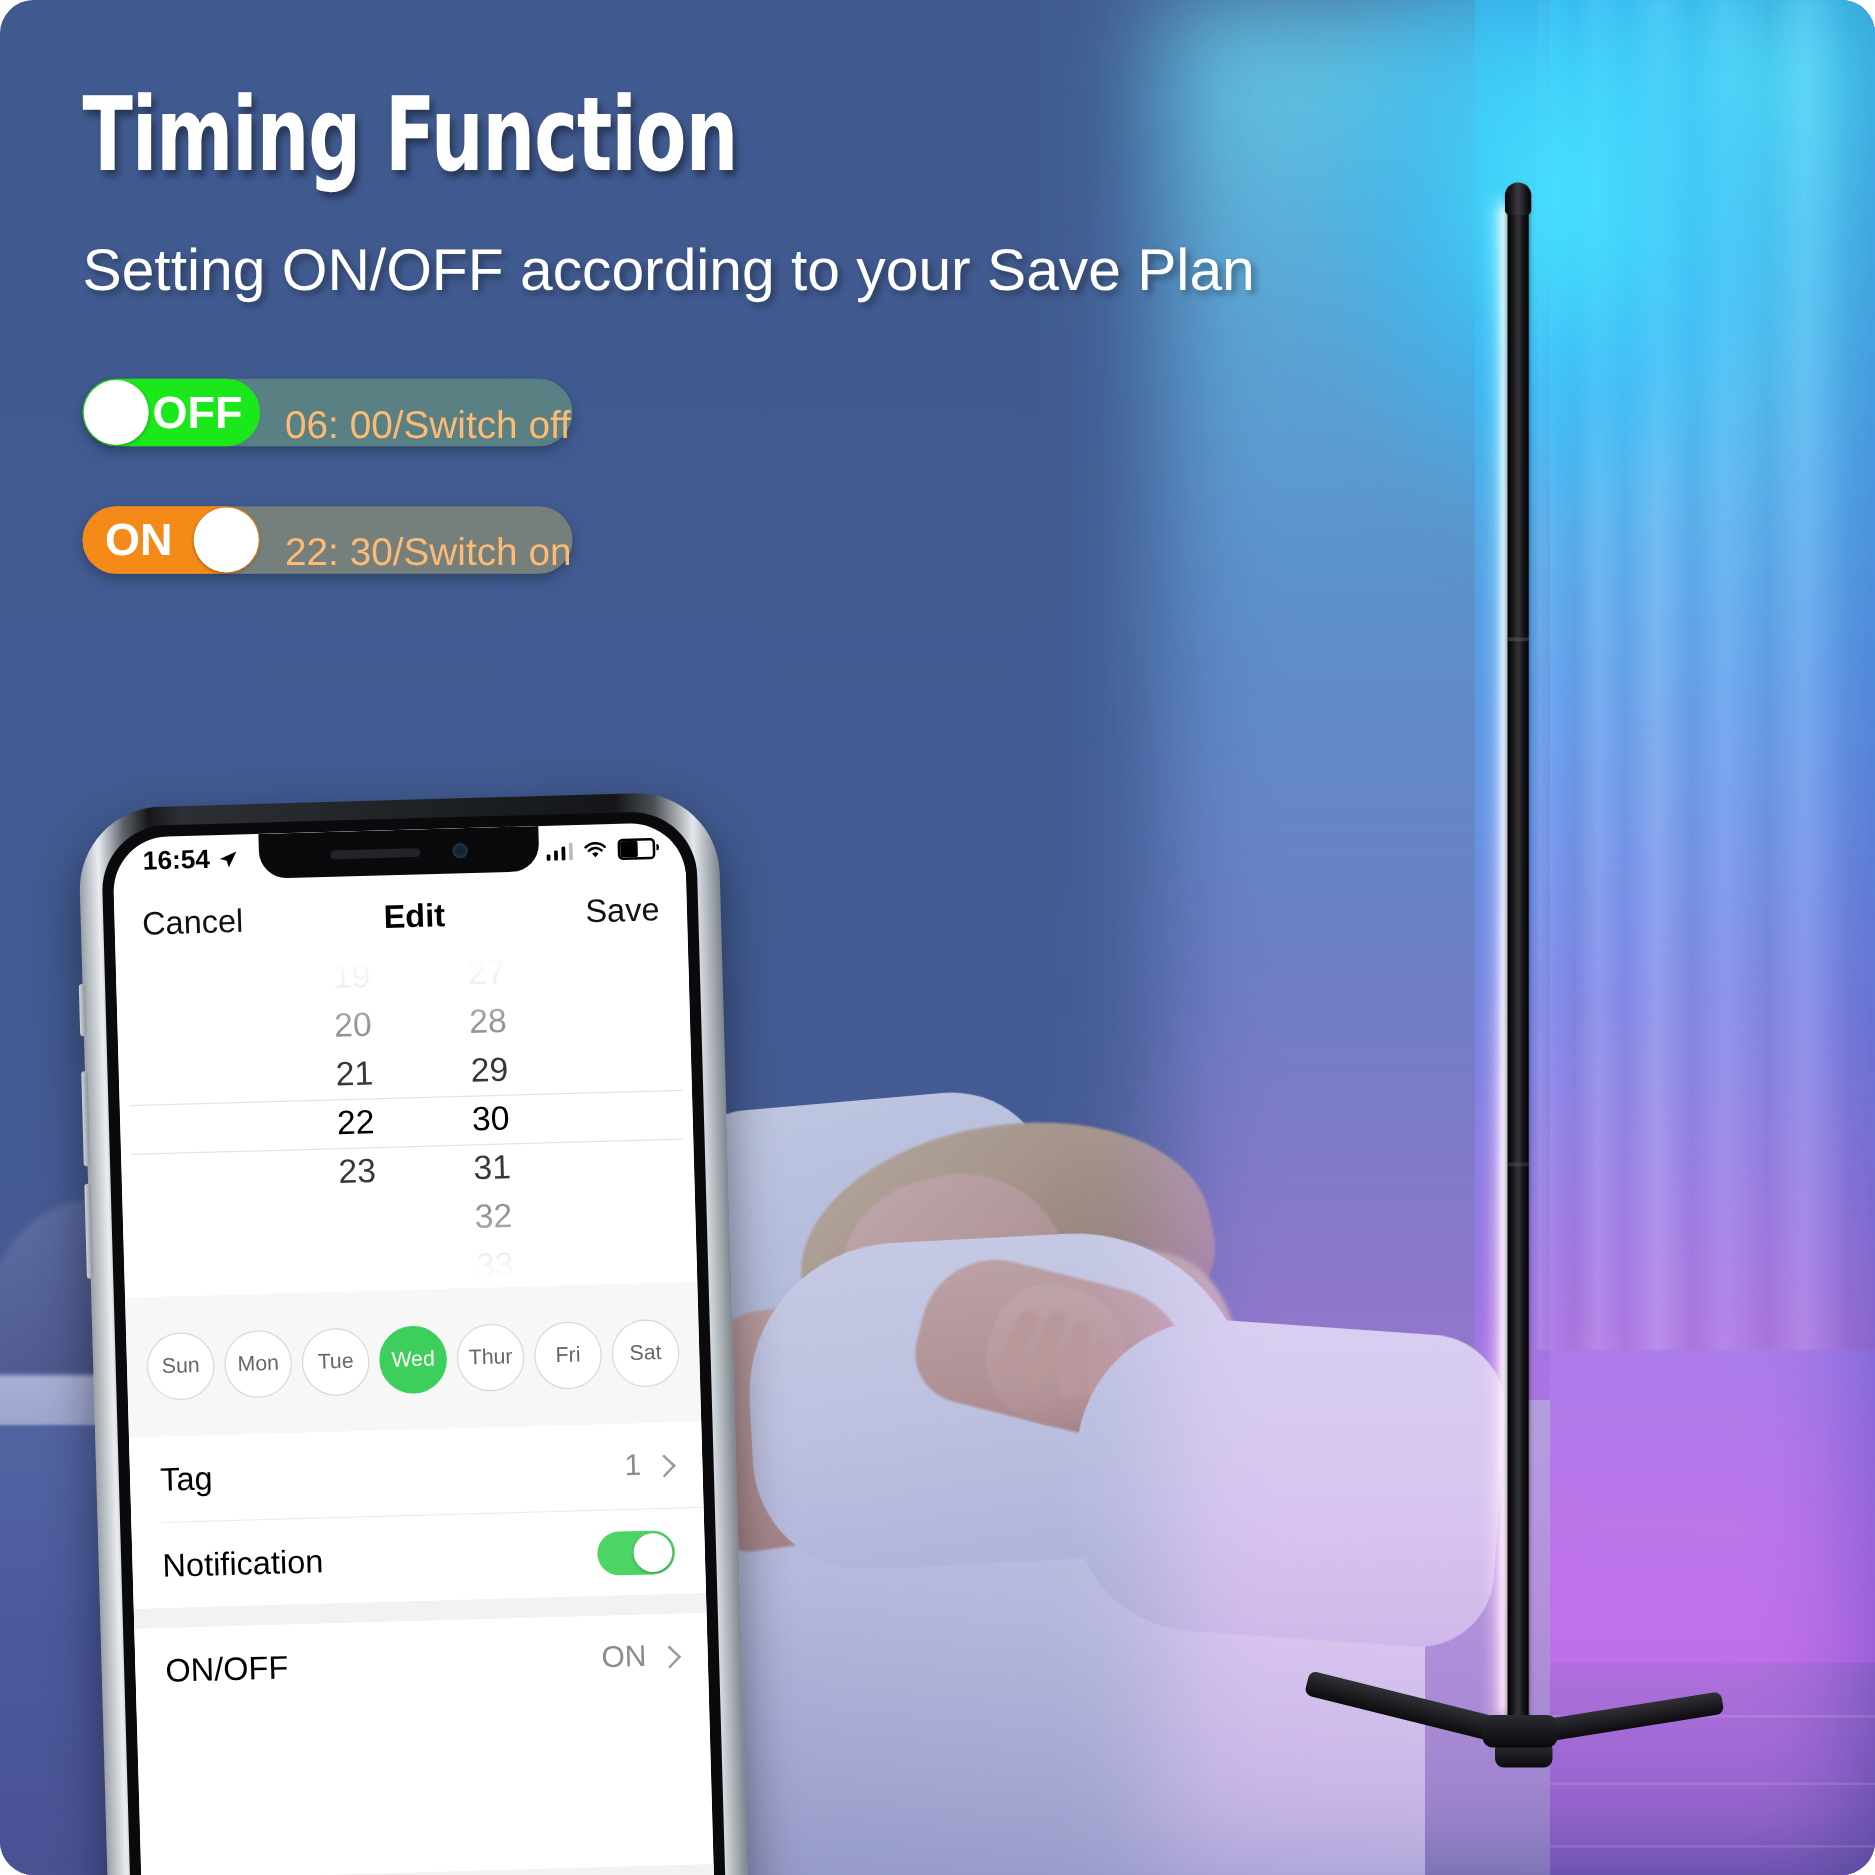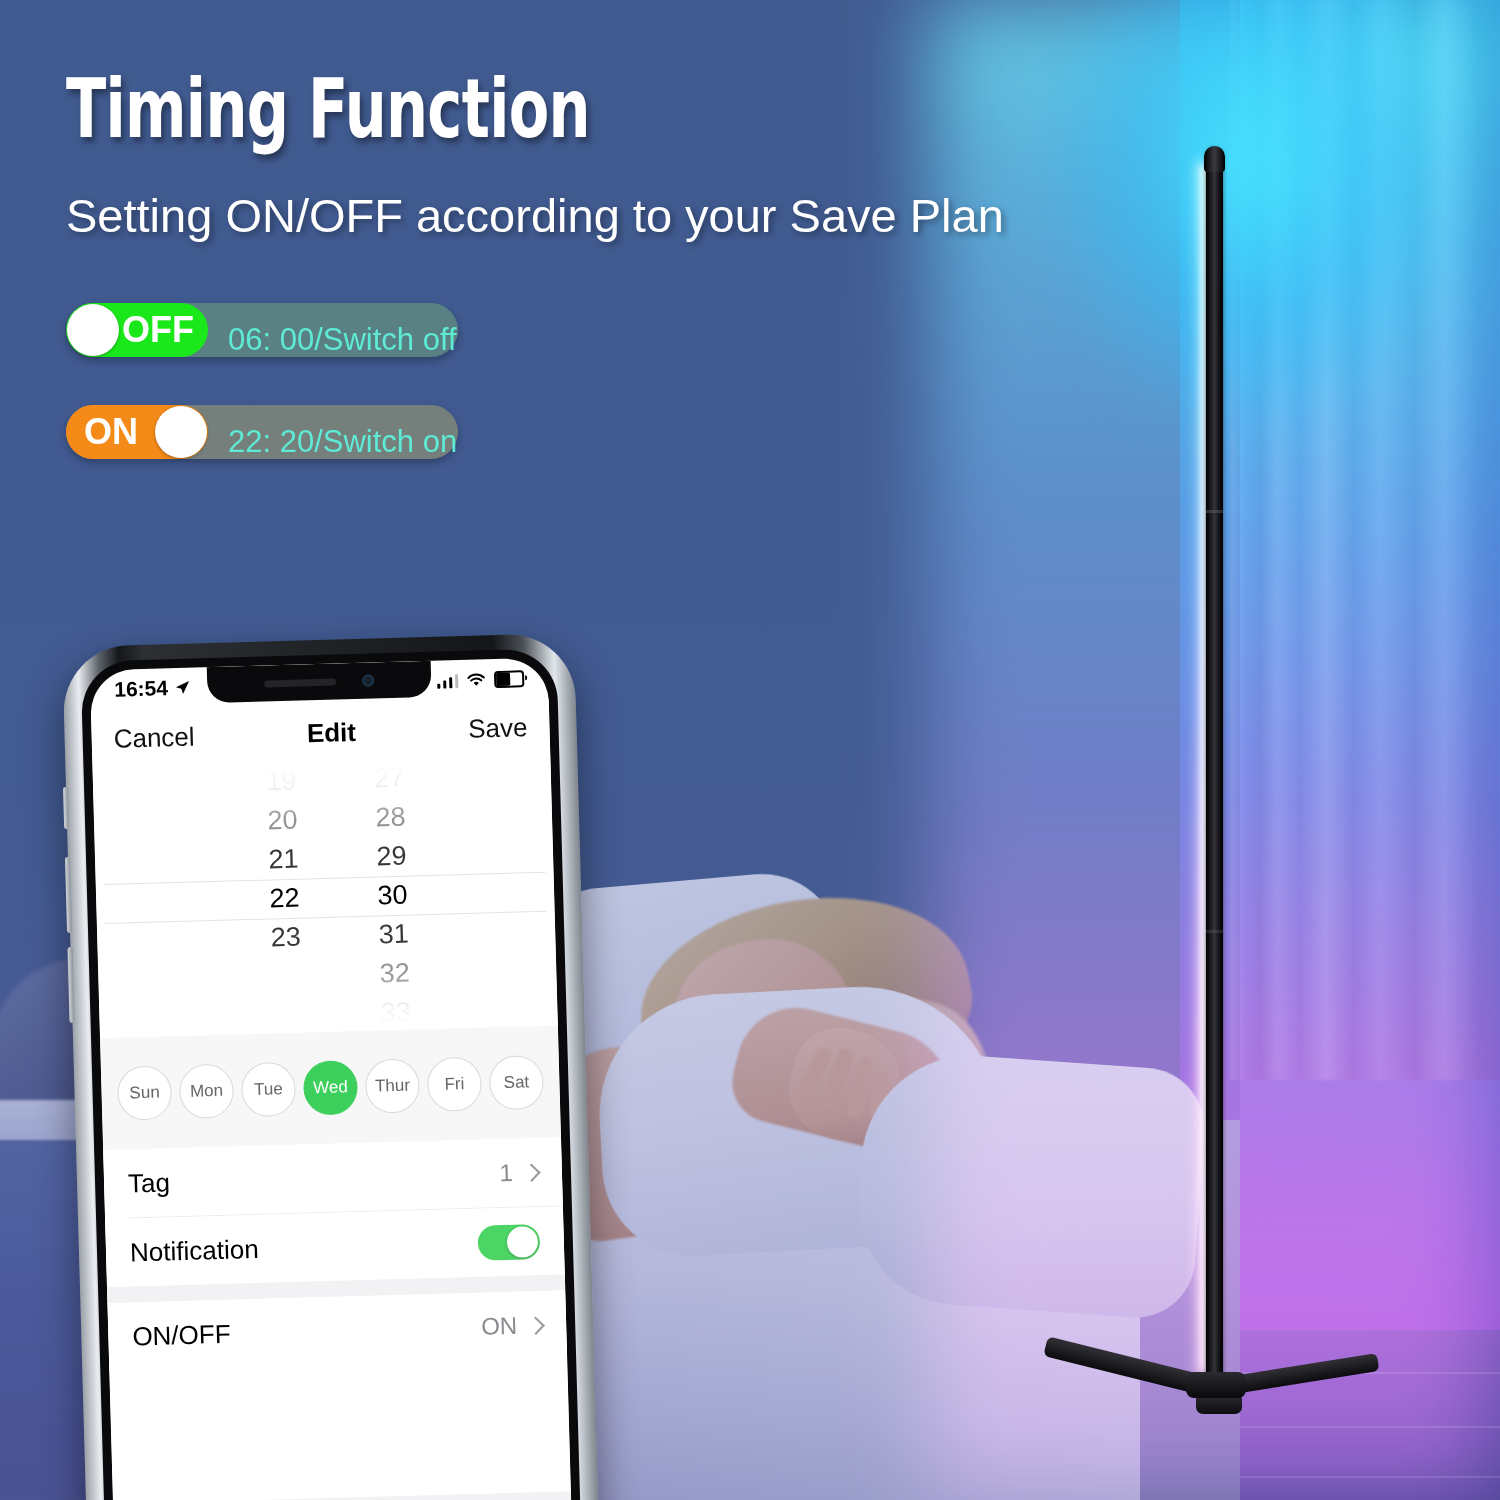--- a/index.html
+++ b/index.html
@@ -1,18 +1,18 @@
 <!DOCTYPE html>
 <html><head>
 <meta charset="utf-8">
 <style>
   html,body{margin:0;padding:0;}
   body{width:1500px;height:1500px;overflow:hidden;font-family:"Liberation Sans",sans-serif;}
 
-  #stage{position:relative;width:1500px;height:1500px;overflow:hidden;background:#4a6391;}
+  #stage{position:relative;width:1500px;height:1500px;overflow:hidden;background:#4a6391;border-radius:27px;}
 
   
   .photo{position:absolute;inset:0;}
 
   
   .wall-left{position:absolute;left:0;top:0;width:1220px;height:1500px;
     background:linear-gradient(175deg,#3f5b8e 0%,#44609 0%,#415c8d 18%,#4a6493 42%,#55639c 62%,#6b5ca8 80%,#7d5cb4 100%);}
   .wall-right{position:absolute;left:1180px;top:0;width:320px;height:1500px;
     background:linear-gradient(185deg,#2f9fe0 0%,#3a8fe0 22%,#4a7ddd 45%,#6a63d2 68%,#8a53cf 88%,#9a4fc6 100%);}
 
@@ -127,21 +127,21 @@
   .sw-off{width:142px;background:#1ae81a;justify-content:flex-end;}
   .sw-on{width:142px;background:#f48a17;justify-content:flex-start;}
   .knob{width:52px;height:52px;border-radius:50%;background:#fff;flex:0 0 auto;
     box-shadow:0 1px 3px rgba(0,0,0,.35);}
   .sw-off .knob{position:absolute;left:1px;}
   .sw-on .knob{position:absolute;right:1px;}
   .sw-label{font-size:36px;font-weight:700;color:#fff;font-family:"Liberation Sans",sans-serif;
     z-index:2;line-height:1;}
   .sw-off .sw-label{margin-right:14px;}
   .sw-on .sw-label{margin-left:18px;}
-  .pill-text{font-size:31px;color:#5eead4;margin-left:20px;white-space:nowrap;
+  .pill-text{font-size:31px;color:#fdba74;margin-left:20px;white-space:nowrap;
     font-family:"Liberation Sans",sans-serif;margin-top:20px;}
 
   
   #phone{position:absolute;left:62px;top:640px;width:512px;height:920px;
     transform:rotate(-1.6deg);transform-origin:center top;}
   .frame-outer{position:absolute;inset:0;border-radius:66px 66px 0 0;
     background:linear-gradient(90deg,#9aa0a6 0%,#e9edf1 3%,#5e646b 7%,#15171a 11%,#2c3034 16%,#141619 84%,#4a5056 90%,#e2e7ec 96%,#7e858c 100%);
     box-shadow:0 16px 40px rgba(0,0,0,.45);}
   .frame-inner{position:absolute;left:18px;top:15px;right:18px;bottom:0;border-radius:52px 52px 0 0;
     background:#0a0a0c;}
@@ -274,21 +274,21 @@
       <span class="sw-label">OFF</span>
     </div>
     <span class="pill-text">06: 00/Switch off</span>
   </div>
 
   <div class="pill pill-on">
     <div class="sw sw-on">
       <span class="sw-label">ON</span>
       <div class="knob"></div>
     </div>
-    <span class="pill-text">22: 20/Switch on</span>
+    <span class="pill-text">22: 30/Switch on</span>
   </div>
 
   <div id="phone">
     <div class="frame-outer"></div>
     <div class="side-btn" style="top:140px;height:42px;"></div>
     <div class="side-btn" style="top:210px;height:76px;"></div>
     <div class="side-btn" style="top:300px;height:76px;"></div>
     <div class="frame-inner"></div>
 
     <div class="screen">

